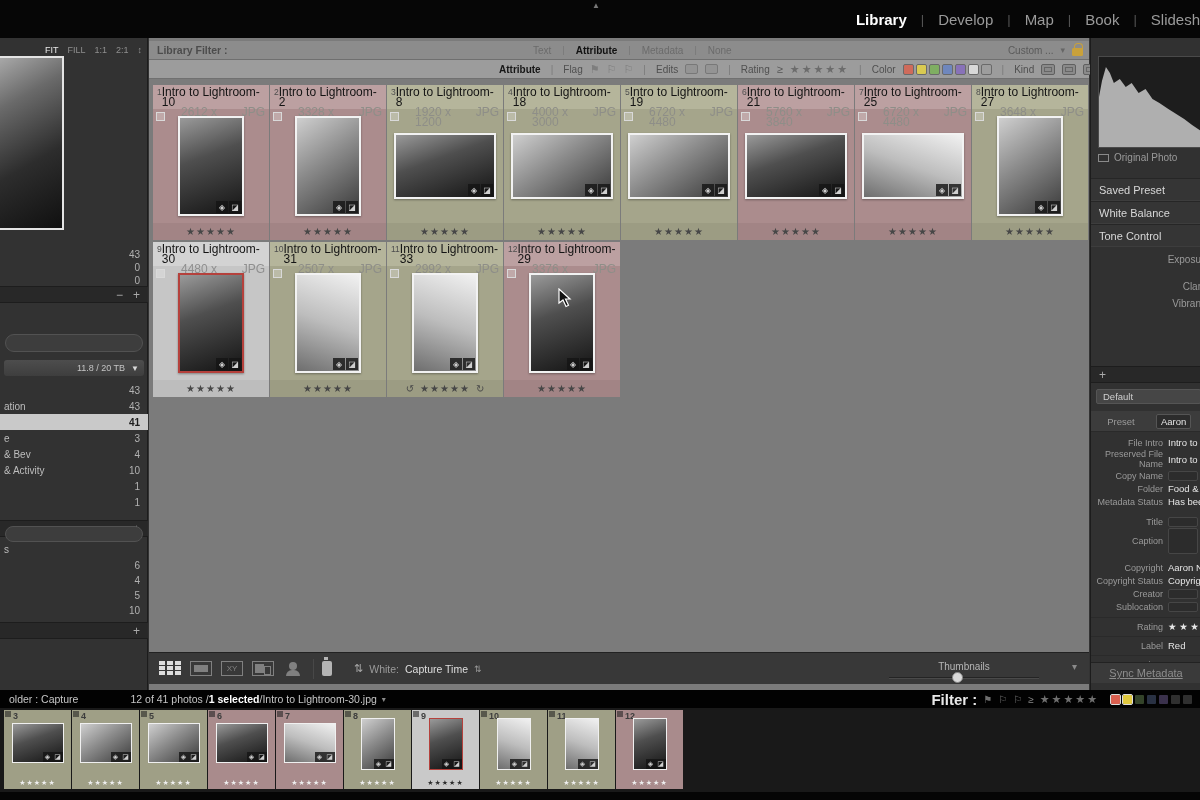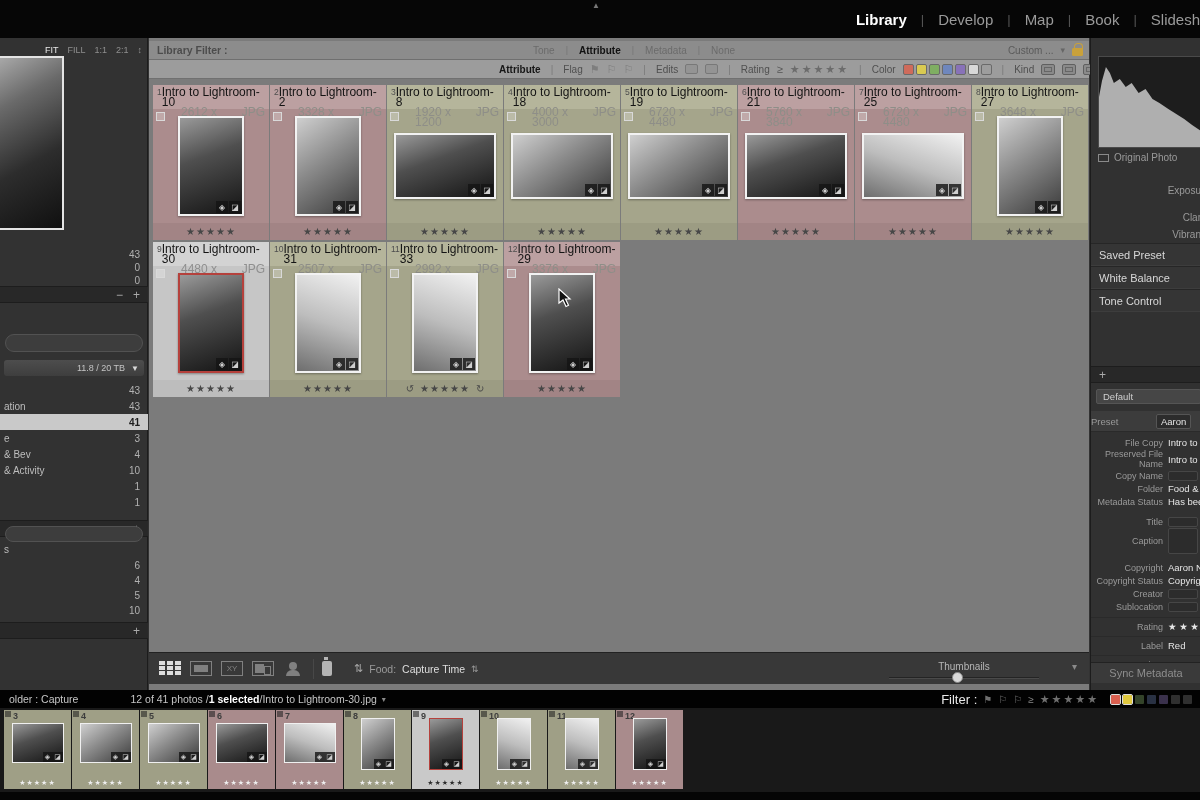--- a/index.html
+++ b/index.html
@@ -149,41 +149,41 @@
   #orig-box { width:11px; height:8px; border:1px solid #8a8a8a; }
   #orig-label { color:#9a9a9a; font-size:10px; }
   #qd-section { position:absolute; left:0; top:140px; width:110px; }
   .qd-head { height:23px; display:flex; align-items:center; padding-left:8px; color:#d8d8d8; font-size:11px; border-top:1px solid #262626; border-bottom:1px solid #3d3d3d; background:#353535; }
   .qd-sub { height:17px; display:flex; align-items:center; justify-content:flex-end; color:#9a9a9a; font-size:10px; overflow:hidden; white-space:nowrap; }
   #qd-subs { padding-top:4px; }
   #qd-subs .gap { height:10px; }
   #plus-head { position:absolute; left:0; top:328px; width:110px; height:17px; background:#282828; border-top:1px solid #1d1d1d; border-bottom:1px solid #1d1d1d; display:flex; align-items:center; padding-left:8px; }
   #default-dd { position:absolute; left:5px; top:351px; width:105px; height:15px; background:#464646; border:1px solid #555; border-radius:2px; color:#cfcfcf; font-size:9.5px; display:flex; align-items:center; padding-left:6px; }
   #preset-row { position:absolute; left:0; top:373px; width:110px; height:21px; background:#3c3c3c; border-bottom:1px solid #2a2a2a; display:flex; align-items:center; }
-  #preset-label { width:60px; text-align:left; color:#9a9a9a; font-size:9.5px; }
+  #preset-label { width:60px; text-align:center; color:#9a9a9a; font-size:9.5px; }
   #preset-value { margin-left:5px; background:#2c2c2c; border:1px solid #555; border-radius:2px; color:#e4e4e4; font-size:9.5px; padding:1px 4px; white-space:nowrap; }
   #meta-rows { position:absolute; left:0; top:398px; width:110px; }
   .mrow { display:flex; align-items:center; min-height:13px; }
   .mrow.spacer-before { margin-top:7px; }
   .mlabel { width:72px; text-align:right; color:#9a9a9a; font-size:9px; flex:none; }
   .mvalue { margin-left:5px; color:#e6e6e6; font-size:9.5px; white-space:nowrap; overflow:hidden; }
   .mvalue.field { width:30px; height:10px; background:#2c2c2c; border:1px solid #464646; border-radius:2px; }
   .mvalue.tallfield { height:26px; }
   .mrow.rule { border-top:1px solid #2a2a2a; padding-top:3px; margin-top:4px; }
-  #sync-btn { position:absolute; left:0; top:624px; width:110px; height:21px; background:#3a3a3a; border-top:1px solid #222; color:#8d8d8d; font-size:11px; display:flex; align-items:center; justify-content:center; }
+  #sync-btn { position:absolute; left:0; top:624px; width:110px; height:21px; background:#3a3a3a; border-top:1px solid #222; color:#8d8d8d; font-size:11px; display:flex; align-items:center; justify-content:center;text-decoration:underline; }
 
   
   #statusbar { position:absolute; left:0; top:690px; width:1200px; height:18px; background:#020202; display:flex; align-items:center; }
   #sb-folder { color:#c6c6c6; font-size:10.5px; margin-left:9px; }
   #sb-count { color:#c6c6c6; font-size:10.5px; margin-left:52px; }
   #sb-selected { color:#fff; font-weight:bold; font-size:10.5px; }
   #sb-file { color:#c6c6c6; font-size:10.5px; }
   #sb-caret { color:#8a8a8a; font-size:8px; margin-left:5px; }
   #sb-right { position:absolute; right:8px; display:flex; align-items:center; gap:6px; }
-  #sb-filter-label { color:#e8e8e8; font-size:13px; font-weight:normal; }
+  #sb-filter-label { color:#e8e8e8; font-size:15px; font-weight:bold; }
   .sb-flag { color:#6f6f6f; font-size:10px; }
   .sb-ge { color:#8a8a8a; font-size:10px; }
   #sb-stars { color:#6f6f6f; font-size:11px; letter-spacing:2px; }
   .sb-dots { display:flex; gap:3px; margin-left:6px; }
   .sb-chip { width:9px; height:9px; border-radius:1px; }
   .sb-chip.bright { outline:1px solid #ddd; }
 
   
   #filmstrip { position:absolute; left:0; top:708px; width:1200px; height:84px; background:#191919; }
   #strip-cells { position:absolute; left:4px; top:2px; display:flex; gap:1px; }
@@ -316,21 +316,21 @@
       </div>
     <div class="panel-head" style="top:584px;">
       <span class="ph-glyph">+</span>
     </div>
   </div>
 
   <div id="center">
     <div id="filterbar">
       <span id="filterbar-title">Library Filter :</span>
       <div id="filter-tabs">
-          <span class="ftab">Tone</span>
+          <span class="ftab">Text</span>
           <span class="ftab-sep">|</span>
           <span class="ftab active">Attribute</span>
           <span class="ftab-sep">|</span>
           <span class="ftab">Metadata</span>
           <span class="ftab-sep">|</span>
           <span class="ftab">None</span>
         </div>
       <div id="custom-wrap">
         <span id="custom-label">Custom ...</span>
         <span id="custom-caret">▾</span>
@@ -701,21 +701,21 @@
             <span class="inner"></span>
           </span>
         <span class="view-ic ic-xy">XY</span>
         <span class="view-ic ic-survey"></span>
         <span class="view-ic ic-people"></span>
       </div>
       <span class="tb-sep"></span>
       <span class="spray"></span>
       <div id="sort-wrap">
         <span id="sort-icon">⇅</span>
-        <span id="sort-label">Food:</span>
+        <span id="sort-label">White:</span>
         <span id="sort-value">Capture Time</span>
         <span id="sort-dir">⇅</span>
       </div>
       <div id="thumb-wrap">
         <span id="thumb-label">Thumbnails</span>
         <div class="slider-track">
           <span class="slider-thumb"></span>
         </div>
       </div>
       <span id="tb-caret">▾</span>
@@ -724,43 +724,43 @@
 
   <div id="rightpanel">
     <svg id="histogram" viewBox="0 0 103 90" preserveAspectRatio="none">
       <polygon points="0,90 0,40 3,24 7,10 11,16 15,26 21,22 27,30 33,26 40,36 47,32 54,42 61,46 70,52 78,57 86,62 94,68 103,74 103,90" fill="#c9c9c9" opacity="0.85"></polygon>
     </svg>
     <div id="orig-row">
       <span id="orig-box"></span>
       <span id="orig-label">Original Photo</span>
     </div>
     <div id="qd-section">
+      <div id="qd-heads">
+          <div class="qd-head">Saved Preset</div>
+          <div class="qd-head">White Balance</div>
+          <div class="qd-head">Tone Control</div>
+        </div>
       <div id="qd-subs">
           <div class="qd-sub">Exposu</div>
           <div class="gap"></div>
           <div class="qd-sub">Clar</div>
           <div class="qd-sub">Vibran</div>
         </div>
-      <div id="qd-heads">
-          <div class="qd-head">Saved Preset</div>
-          <div class="qd-head">White Balance</div>
-          <div class="qd-head">Tone Control</div>
-        </div>
     </div>
     <div id="plus-head">
       <span class="ph-glyph">+</span>
     </div>
     <div id="default-dd">Default</div>
     <div id="preset-row">
       <span id="preset-label">Preset</span>
       <span id="preset-value">Aaron</span>
     </div>
     <div id="meta-rows">
         <div class="mrow">
-    <span class="mlabel">File Copy</span>
+    <span class="mlabel">File Intro</span>
     <span class="mvalue">Intro to</span>
   </div>
         <div class="mrow">
     <span class="mlabel">Preserved File Name</span>
     <span class="mvalue">Intro to</span>
   </div>
         <div class="mrow">
     <span class="mlabel">Copy Name</span>
     <span class="mvalue field"></span>
   </div>

